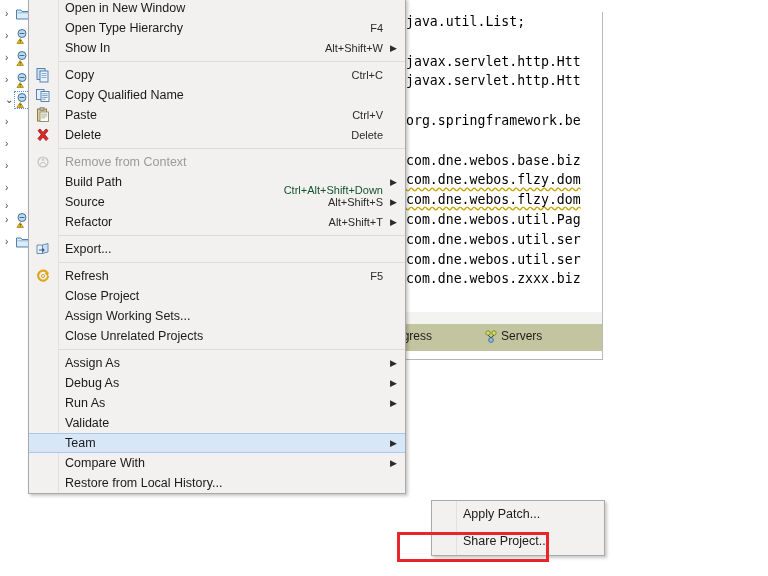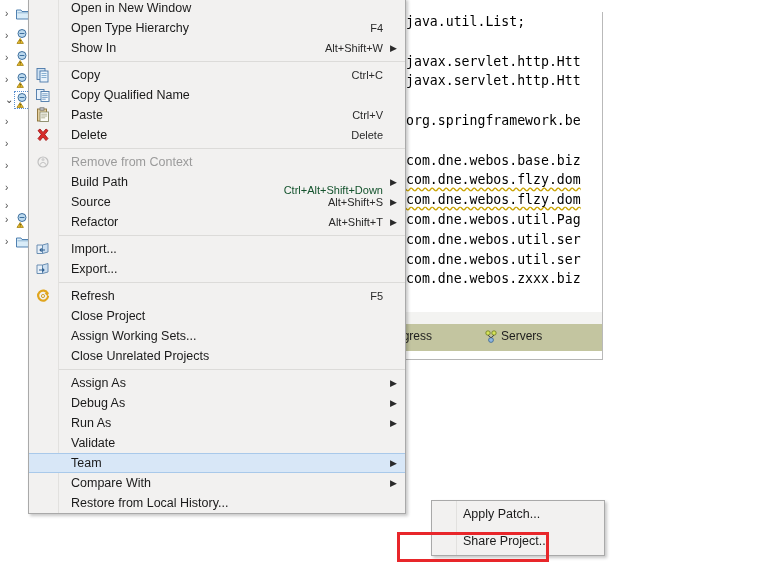--- a/index.html
+++ b/index.html
@@ -191,21 +191,20 @@
   .mi.hl {
     background: #d8e7f7;
     border-top: 1px solid #a9c9ea;
     border-bottom: 1px solid #a9c9ea;
     height: 18px;
     line-height: 18px;
   }
   .mi .label {
     position: relative;
     z-index: 2;
-    margin-left: 6px;
   }
   .mi .accel {
     position: absolute;
     right: 22px;
     top: 0;
     line-height: inherit;
     color: #2a2a2a;
     font-size: 11px;
   }
   .mi.disabled .accel { color: #14532d; margin-top: 28px; }
@@ -406,25 +405,20 @@
       <div class="sep"></div>
       <div class="mi disabled"><span class="ico"><svg width="16" height="16" viewBox="0 0 16 16">
             <circle cx="8" cy="8" r="5" fill="none" stroke="#c0c0c0" stroke-width="1.2"></circle>
             <path d="M5 10.5 Q8 6 11 10.5" fill="none" stroke="#c4c4c4" stroke-width="1.2"></path>
             <circle cx="8" cy="5.5" r="1.6" fill="#d0d0d0"></circle>
           </svg></span><span class="label">Remove from Context</span><span class="accel">Ctrl+Alt+Shift+Down</span></div>
       <div class="mi"><span class="label">Build Path</span><span class="arrow">▶</span></div>
       <div class="mi"><span class="label">Source</span><span class="accel">Alt+Shift+S</span><span class="arrow">▶</span></div>
       <div class="mi"><span class="label">Refactor</span><span class="accel">Alt+Shift+T</span><span class="arrow">▶</span></div>
       <div class="sep"></div>
-      <div class="mi"><span class="ico"><svg width="16" height="16" viewBox="0 0 16 16">
-            <path d="M2 12.5 L7.5 12.5 L7.5 4 L2 4 Z" fill="#e8f0f8" stroke="#5d84ab" stroke-width="0.9"></path>
-            <path d="M7.5 4 L13 2.5 L13 11 L7.5 12.5 Z" fill="#cddff0" stroke="#5d84ab" stroke-width="0.9"></path>
-            <path d="M10 9 L5 9 M6.6 7.4 L5 9 L6.6 10.6" stroke="#2f5f90" stroke-width="1.1" fill="none"></path>
-          </svg></span><span class="label">Import...</span></div>
       <div class="mi"><span class="ico"><svg width="16" height="16" viewBox="0 0 16 16">
             <path d="M2 12.5 L7.5 12.5 L7.5 4 L2 4 Z" fill="#e8f0f8" stroke="#5d84ab" stroke-width="0.9"></path>
             <path d="M7.5 4 L13 2.5 L13 11 L7.5 12.5 Z" fill="#cddff0" stroke="#5d84ab" stroke-width="0.9"></path>
             <path d="M4 9 L9 9 M7.4 7.4 L9 9 L7.4 10.6" stroke="#2f5f90" stroke-width="1.1" fill="none"></path>
           </svg></span><span class="label">Export...</span></div>
       <div class="sep"></div>
       <div class="mi"><span class="ico"><svg width="16" height="16" viewBox="0 0 16 16">
             <path d="M12.6 5.4 A5 5 0 1 0 13 8.6" fill="none" stroke="#e0a51e" stroke-width="2.2" stroke-linecap="round"></path>
             <path d="M9.6 5.2 L13.4 4.6 L12.7 8.4 Z" fill="#e0a51e"></path>
             <circle cx="8" cy="8" r="1.6" fill="#fff3cf" stroke="#c08c12" stroke-width="0.8"></circle>

